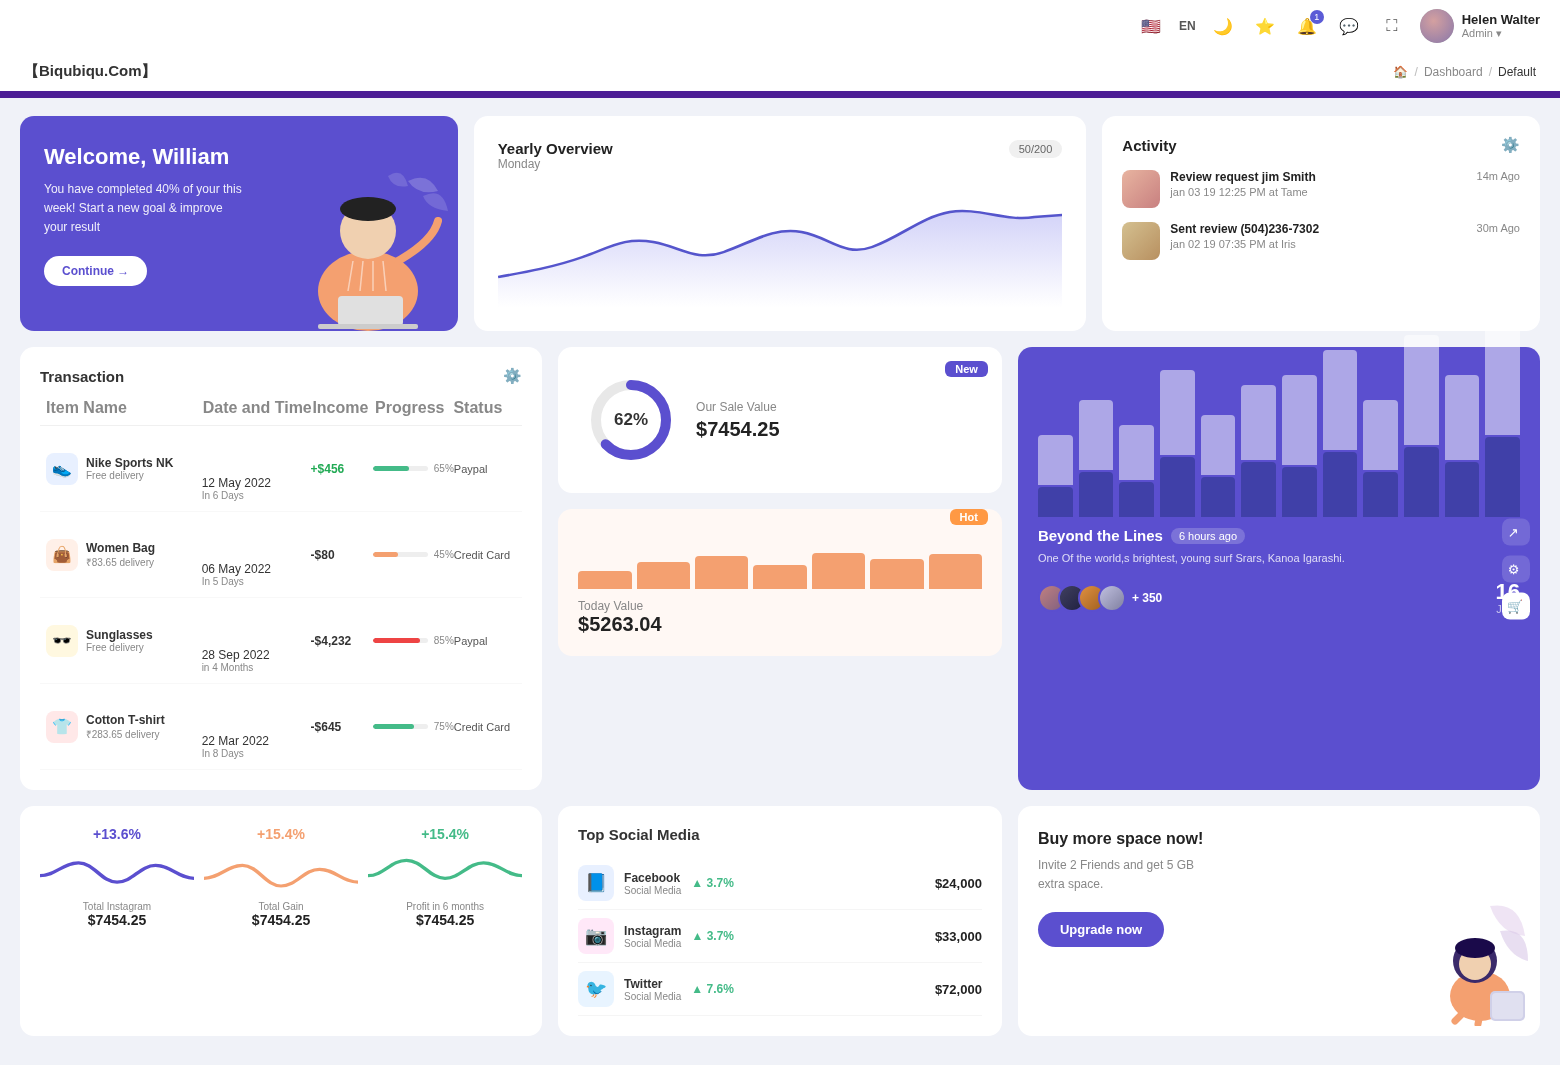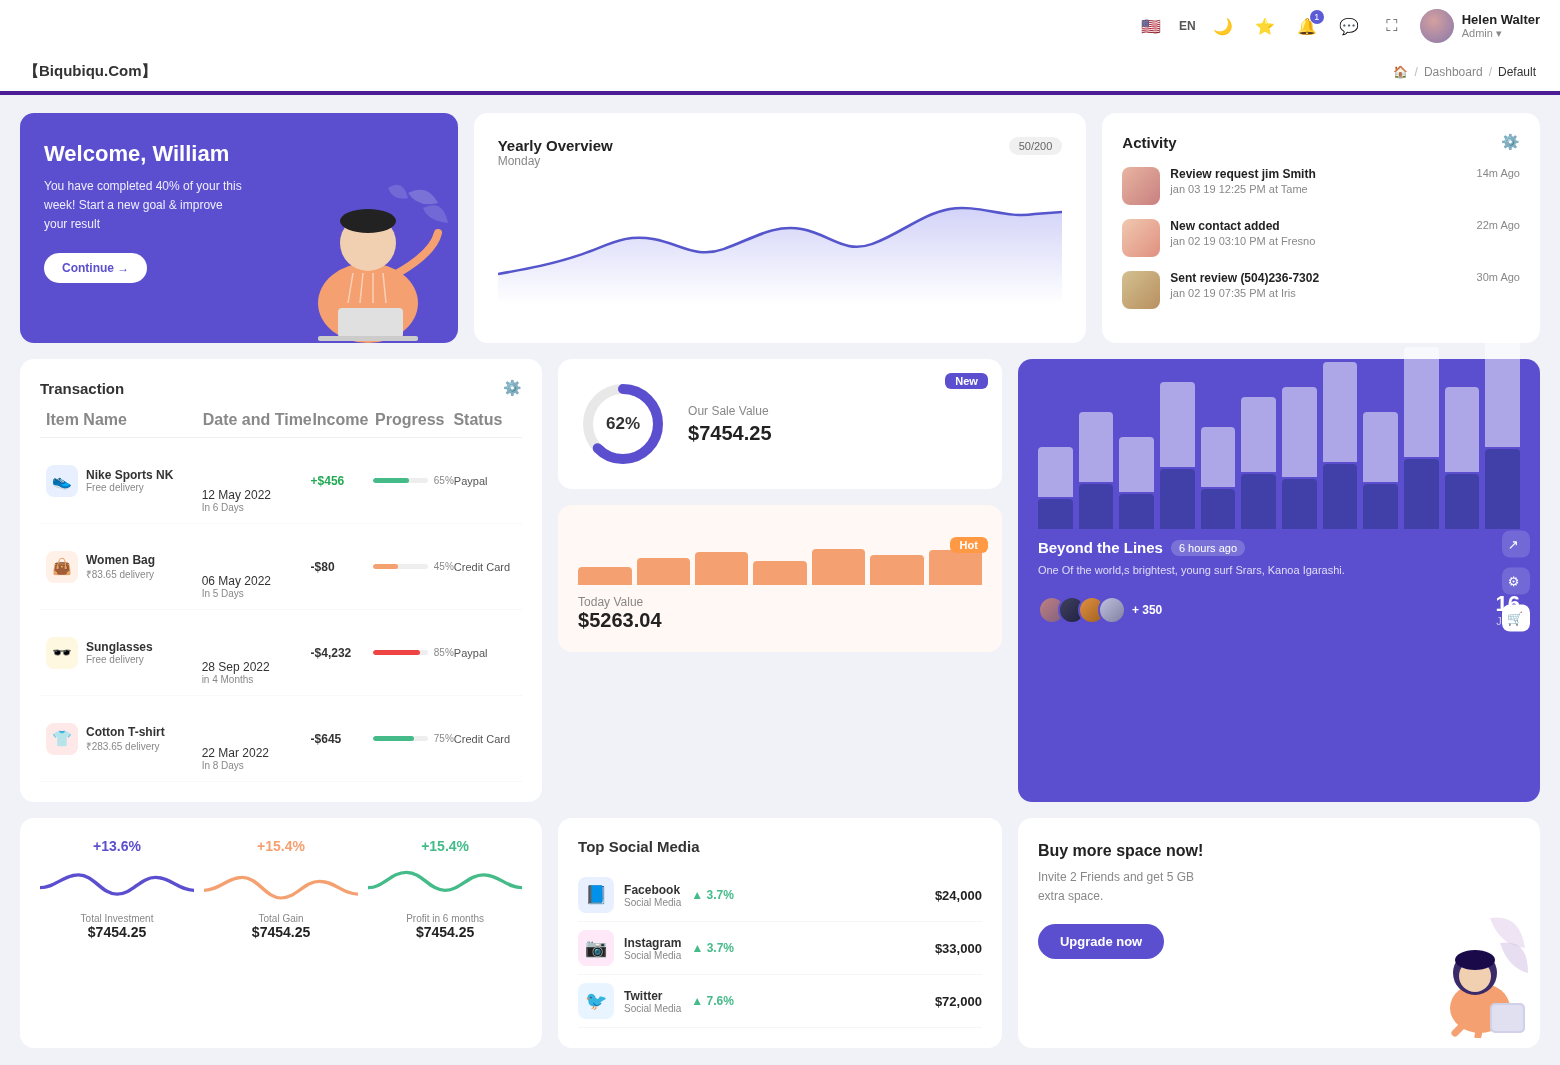--- a/index.html
+++ b/index.html
@@ -12,21 +12,21 @@
     .nav-icons { margin-left: auto; display: flex; align-items: center; gap: 14px; }
     .nav-icon { width: 28px; height: 28px; display: flex; align-items: center; justify-content: center; cursor: pointer; color: #555; font-size: 16px; position: relative; }
     .badge { position: absolute; top: -2px; right: -2px; background: #5b5bd6; color: #fff; border-radius: 50%; font-size: 9px; width: 14px; height: 14px; display: flex; align-items: center; justify-content: center; }
     .user-info { display: flex; align-items: center; gap: 8px; cursor: pointer; }
     .avatar { width: 34px; height: 34px; border-radius: 50%; background: #c0c0c0; overflow: hidden; display: flex; align-items: center; justify-content: center; }
     .avatar-inner { width: 100%; height: 100%; background: radial-gradient(circle at 40% 35%, #d4a0a0, #8877aa); border-radius: 50%; }
     .user-text .name { font-weight: 600; font-size: 13px; color: #222; }
     .user-text .role { font-size: 11px; color: #888; }
 
     
-    .breadcrumb-bar { background: #fff; padding: 10px 24px; display: flex; align-items: center; justify-content: space-between; border-bottom: 4px solid #4c1d95; }
+    .breadcrumb-bar { background: #fff; padding: 10px 24px; display: flex; align-items: center; justify-content: space-between; border-bottom: 7px solid #4c1d95; }
     .brand { font-weight: 700; font-size: 15px; color: #333; }
     .breadcrumb { display: flex; align-items: center; gap: 6px; font-size: 12px; color: #888; }
     .breadcrumb .sep { color: #bbb; }
     .breadcrumb .active { color: #333; }
 
     
     .main-content { padding: 18px 20px; display: grid; gap: 16px; }
 
     
     .row1 { display: grid; grid-template-columns: 1fr 1.4fr 1fr; gap: 16px; }
@@ -78,29 +78,29 @@
     .income-pos { color: #22aa55; font-weight: 600; font-size: 12px; }
     .income-neg { color: #333; font-weight: 600; font-size: 12px; }
     .progress-wrap { display: flex; align-items: center; gap: 6px; }
     .progress-bar { height: 5px; border-radius: 3px; background: #eee; width: 55px; overflow: hidden; }
     .progress-fill { height: 100%; border-radius: 3px; }
     .progress-label { font-size: 10px; color: #888; }
     .status-txt { font-size: 11px; color: #555; }
 
     
     .mid-col { display: flex; flex-direction: column; gap: 16px; }
-    .sale-card { background: #fff; border-radius: 14px; padding: 20px; display: flex; align-items: center; gap: 20px; position: relative; }
+    .sale-card { background: #fff; border-radius: 14px; padding: 28px; display: flex; align-items: center; gap: 20px; position: relative; }
     .sale-badge { position: absolute; top: 14px; right: 14px; background: #5b4fcf; color: #fff; border-radius: 6px; padding: 2px 10px; font-size: 11px; font-weight: 600; }
     .donut-wrap { position: relative; width: 90px; height: 90px; flex-shrink: 0; }
     .donut-label { position: absolute; top: 50%; left: 50%; transform: translate(-50%, -50%); font-weight: 700; font-size: 17px; color: #333; }
     .sale-info .sale-sub { font-size: 12px; color: #888; margin-bottom: 4px; }
     .sale-info .sale-val { font-weight: 700; font-size: 20px; color: #222; }
 
     .today-card { background: #fff8f4; border-radius: 14px; padding: 20px; position: relative; }
-    .today-badge { position: absolute; top: 32px; right: 14px; background: #ff9944; color: #fff; border-radius: 6px; padding: 2px 10px; font-size: 11px; font-weight: 600; }
+    .today-badge { position: absolute; top: 0; right: 14px; background: #ff9944; color: #fff; border-radius: 6px; padding: 2px 10px; font-size: 11px; font-weight: 600; }
     .bar-chart-mini { display: flex; align-items: flex-end; gap: 5px; height: 60px; margin-bottom: 10px; }
     .bar-mini { border-radius: 4px 4px 0 0; background: #f4a070; flex: 1; }
     .today-info .today-sub { font-size: 12px; color: #888; }
     .today-info .today-val { font-weight: 700; font-size: 20px; color: #222; }
 
     
     .bar-chart-card { background: #5b4fcf; border-radius: 14px; padding: 20px; color: #fff; position: relative; }
     .bar-chart-main { display: flex; align-items: flex-end; gap: 6px; height: 140px; margin-top: 10px; }
     .bar-group { display: flex; flex-direction: column; align-items: center; gap: 2px; flex: 1; }
     .bar-item { border-radius: 4px 4px 0 0; width: 100%; }
@@ -264,30 +264,20 @@
         <div class="act-thumb-img act-thumb-1"></div>
       </div>
       <div class="act-text">
         <div class="act-title">Review request jim Smith</div>
         <div class="act-sub">jan 03 19 12:25 PM at Tame</div>
       </div>
       <div class="act-time">14m Ago</div>
     </div>
     <div class="activity-item">
       <div class="act-thumb">
-        <div class="act-thumb-img act-thumb-2"></div>
-      </div>
-      <div class="act-text">
-        <div class="act-title">New contact added</div>
-        <div class="act-sub">jan 02 19 03:10 PM at Fresno</div>
-      </div>
-      <div class="act-time">22m Ago</div>
-    </div>
-    <div class="activity-item">
-      <div class="act-thumb">
         <div class="act-thumb-img act-thumb-3"></div>
       </div>
       <div class="act-text">
         <div class="act-title">Sent review (504)236-7302</div>
         <div class="act-sub">jan 02 19 07:35 PM at Iris</div>
       </div>
       <div class="act-time">30m Ago</div>
     </div>
         </div>
     </div>
@@ -514,21 +504,21 @@
   </div>
 
   <div class="row3">
 
     <div class="stats-mini-card" id="stats-items">
     <div class="stat-item">
       <div class="stat-pct purple">+13.6%</div>
       <svg class="wave-chart" viewBox="0 0 100 35" preserveAspectRatio="none">
         <path d="M0,20 C10,20 15,10 25,10 C35,10 40,25 50,25 C60,25 65,12 75,12 C85,12 90,22 100,22" fill="none" stroke="#5b4fcf" stroke-width="2.5" stroke-linecap="round"></path>
       </svg>
-      <div class="stat-label">Total Investment</div>
+      <div class="stat-label">Total Instagram</div>
       <div class="stat-val">$7454.25</div>
     </div>
     <div class="stat-item">
       <div class="stat-pct orange">+15.4%</div>
       <svg class="wave-chart" viewBox="0 0 100 35" preserveAspectRatio="none">
         <path d="M0,22 C10,22 15,12 25,12 C35,12 40,28 50,28 C60,28 65,15 75,15 C85,15 90,25 100,25" fill="none" stroke="#f4a070" stroke-width="2.5" stroke-linecap="round"></path>
       </svg>
       <div class="stat-label">Total Gain</div>
       <div class="stat-val">$7454.25</div>
     </div>

